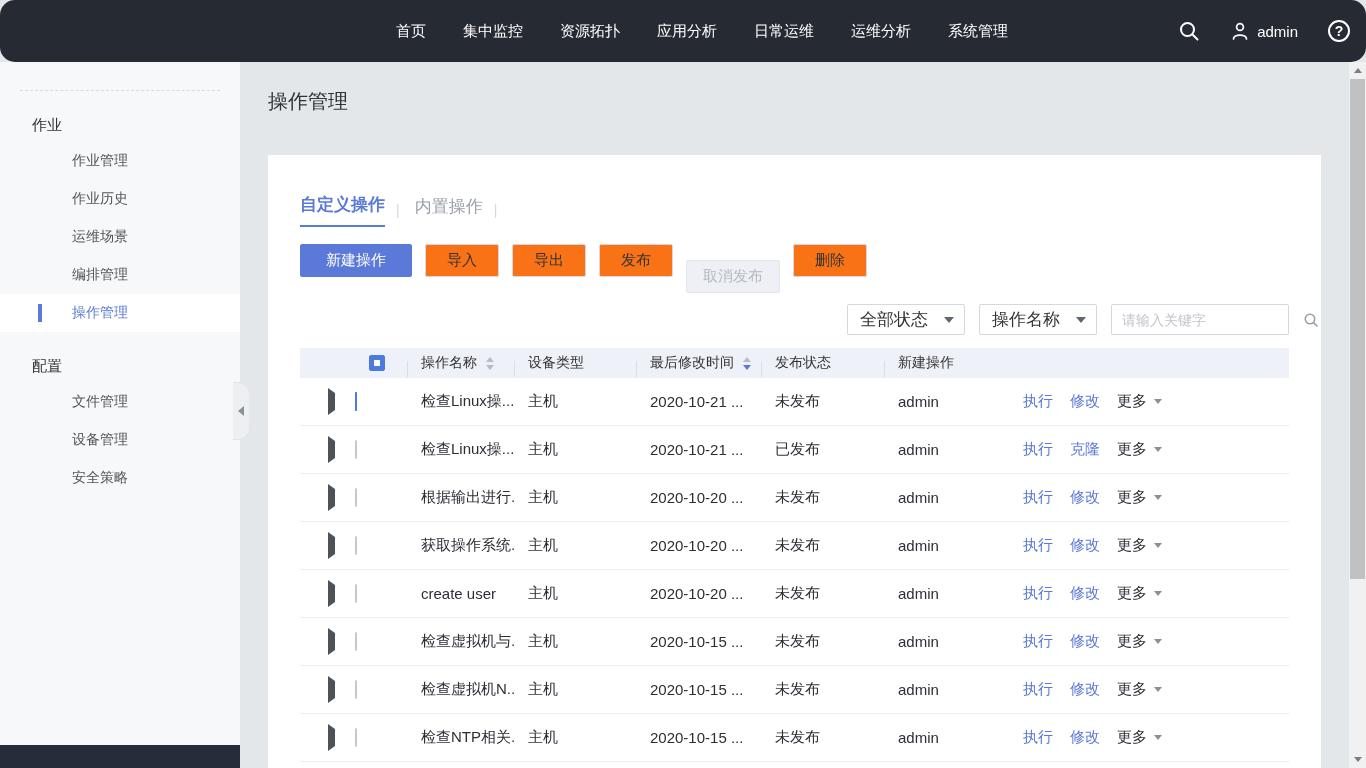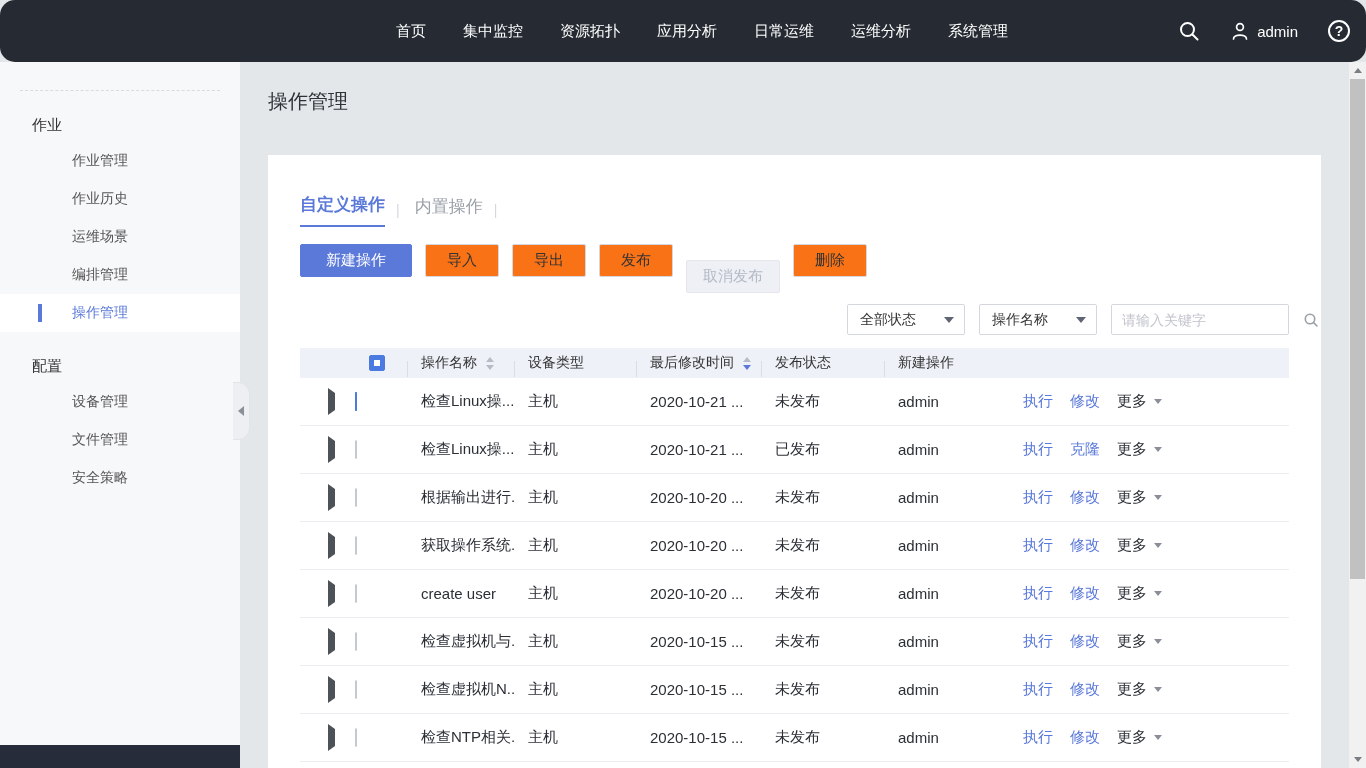--- a/index.html
+++ b/index.html
@@ -34,21 +34,21 @@
   .tab { font-size:17px; color:#9aa0a8; padding-bottom:9px; cursor:pointer; }
   .tab.active { color:#5b79d9; font-weight:bold; border-bottom:2px solid #5b79d9; }
   .tab-sep { color:#d5d8dd; font-size:14px; margin:0 15px 9px 11px; }
 
   .toolbar { display:flex; gap:13px; padding:17px 32px 0; }
   .btn { height:33px; padding:0 21px; font-size:15px; font-family:inherit; background:#f97316; border:1px solid #d4d7dd; border-radius:2px; color:#333; cursor:pointer; }
   .btn.primary { background:#5b79d9; border-color:#5b79d9; color:#fff; padding:0 25px; }
   .btn.disabled { background:#eef0f5; border-color:#e3e6ec; color:#b3bac6; cursor:default; padding:0 16px;margin-top:16px; }
 
   .filters { display:flex; justify-content:flex-end; gap:14px; padding:11px 32px 0; }
-  .select { width:118px; height:31px; border:1px solid #d4d7dd; border-radius:2px; background:#fff; display:flex; align-items:center; justify-content:space-between; padding:0 10px 0 12px; font-size:14px; color:#333; cursor:pointer; }
+  .select { width:118px; height:31px; border:1px solid #d4d7dd; border-radius:2px; background:#fff; display:flex; align-items:center; justify-content:space-between; padding:0 10px 0 12px; font-size:17px; color:#333; cursor:pointer; }
   .caret-down { width:0; height:0; border-left:5px solid transparent; border-right:5px solid transparent; border-top:6px solid #5f6673; }
   .search-box { width:178px; height:31px; border:1px solid #d4d7dd; border-radius:2px; background:#fff; display:flex; align-items:center; padding:0 10px; }
   .search-box input { flex:1; border:none; outline:none; font-size:14px; font-family:inherit; color:#333; background:transparent; }
   .search-box input::placeholder { color:#c0c4cc; }
 
   
   .table { margin:13px 32px 0; }
   .thead, .trow { display:grid; grid-template-columns:42px 65px 107px 122px 125px 123px 125px 1fr; align-items:center; }
   .thead { height:30px; background:#eef1f8; font-size:14px; color:#333; }
   .th { position:relative; padding-left:14px; display:flex; align-items:center; white-space:nowrap; }
@@ -122,22 +122,22 @@
 <aside class="sidebar">
   <div class="side-divider"></div>
   <nav id="side-nav">
       <div class="side-title">作业</div>
       <div class="side-item">作业管理</div>
       <div class="side-item">作业历史</div>
       <div class="side-item">运维场景</div>
       <div class="side-item">编排管理</div>
       <div class="side-item active">操作管理</div>
       <div class="side-title">配置</div>
+      <div class="side-item">文件管理</div>
       <div class="side-item">设备管理</div>
-      <div class="side-item">文件管理</div>
       <div class="side-item">安全策略</div>
     </nav>
 </aside>
 <div class="collapse-handle">
     <span class="tri-left"></span>
   </div>
 <div class="sidebar-bottom-bar"></div>
 
 <h1 class="page-title">操作管理</h1>
 

